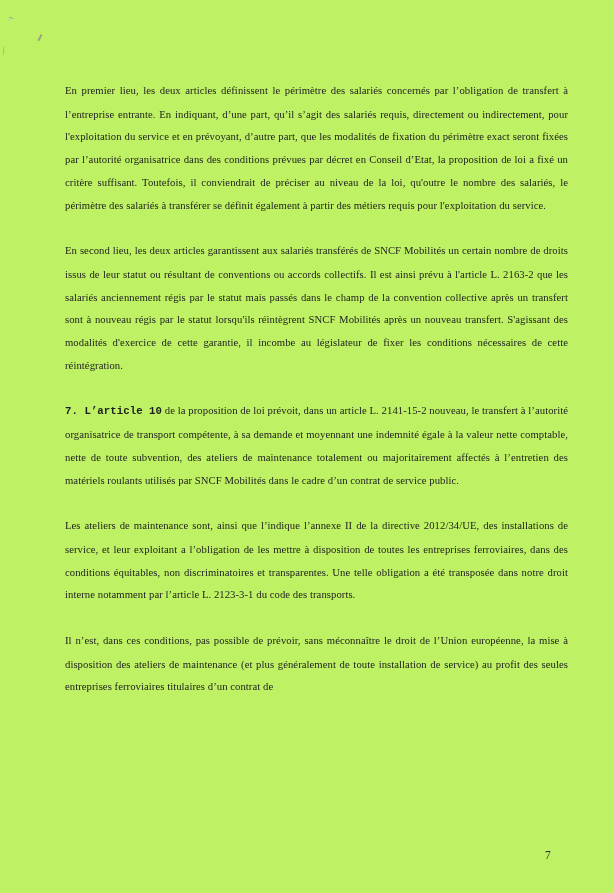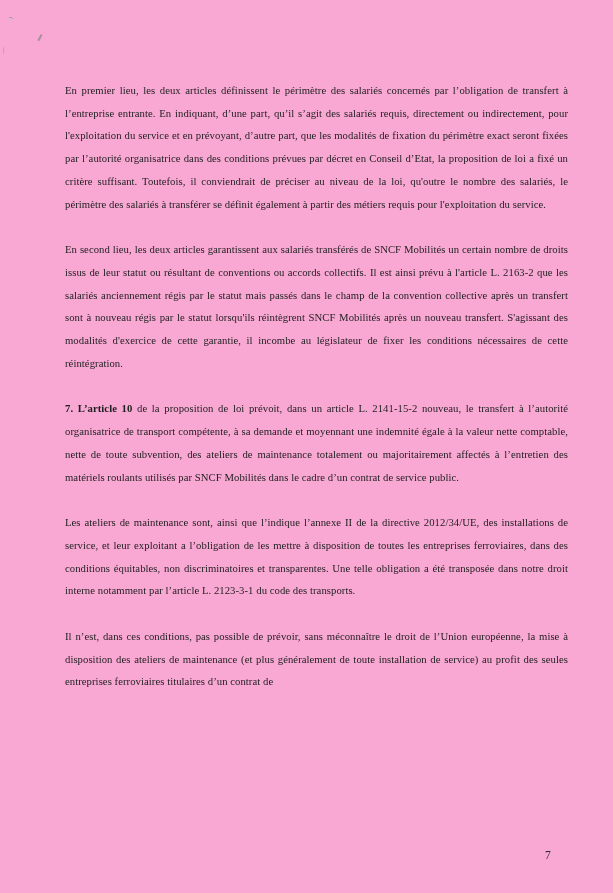--- a/index.html
+++ b/index.html
@@ -4,40 +4,41 @@
 <style>
   html, body {
     margin: 0;
     padding: 0;
     background: #ffffff;
   }
   .page {
     position: relative;
     width: 613px;
     height: 893px;
-    background: #f9a8d4;
+    background: #bef264;
     overflow: hidden;
     font-family: "Liberation Serif", serif;
     color: #1e1e1e;
   }
   .text-block {
     position: absolute;
     left: 65px;
     top: 79px;
     width: 503px;
     text-align: justify;
     font-size: 10.7px;
     line-height: 22.7px;
     letter-spacing: 0.05px;
   }
   .text-block p {
     margin: 0 0 23px 0;
   }
   .para-lead {
     font-weight: bold;
+    font-family: Liberation Mono, monospace;
   }
   .page-number {
     position: absolute;
     left: 545px;
     top: 849px;
     font-size: 11.5px;
     color: #2a2a2a;
   }
   
   .artifact-speck {

